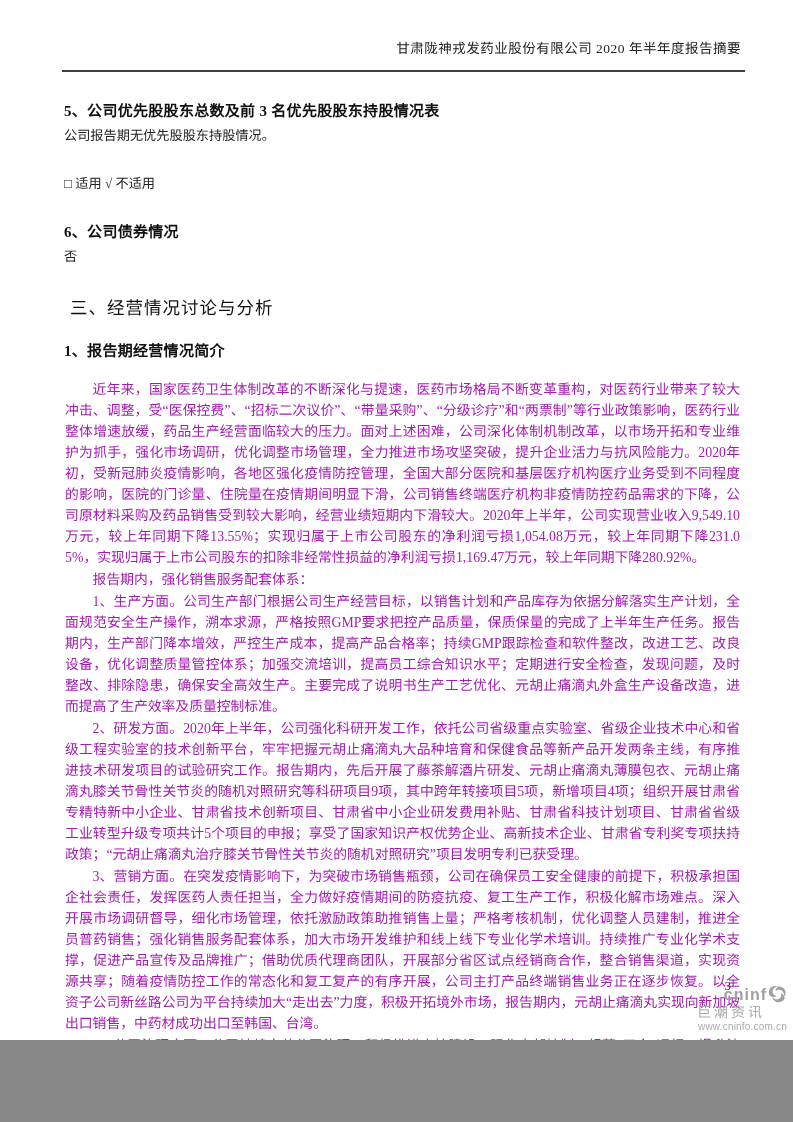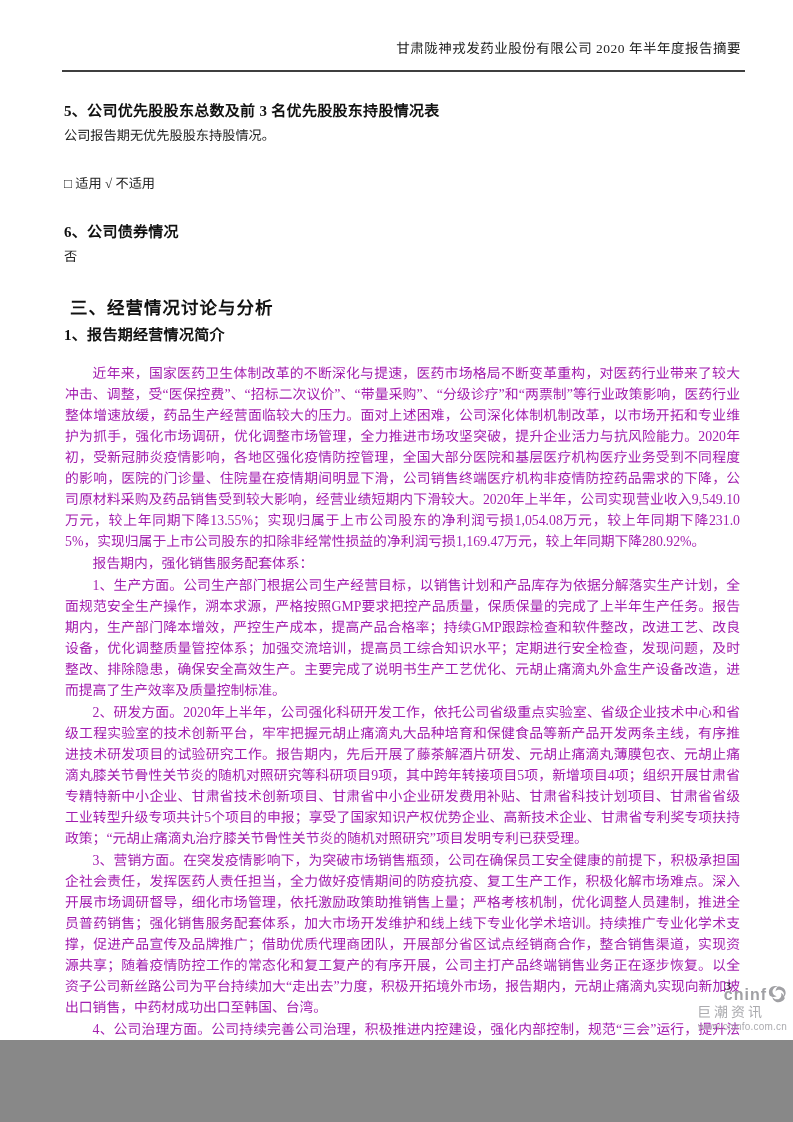--- a/index.html
+++ b/index.html
@@ -28,21 +28,21 @@
   }
   h2.sec{
     font-size:15px;
     font-weight:bold;
     color:#111;
     margin:27px 0 0 0;
     letter-spacing:0.3px;
   }
   h1.main-sec{
     font-size:17.5px;
-    font-weight:bold;
+    font-weight:normal;
     color:#111;
     margin:28px 0 0 6px;
     letter-spacing:1px;
   }
   .small-line{
     font-size:13.2px;
     line-height:19px;
     margin:0;
     color:#222;
   }
@@ -112,21 +112,21 @@
 
   <h2 class="sec">5、公司优先股股东总数及前 3 名优先股股东持股情况表</h2>
   <p class="small-line mt-tight">公司报告期无优先股股东持股情况。</p>
   <p class="small-line mt-block">□ 适用 √ 不适用</p>
 
   <h2 class="sec mt-sec">6、公司债券情况</h2>
   <p class="small-line mt-tight">否</p>
 
   <h1 class="main-sec">三、经营情况讨论与分析</h1>
 
-  <h2 class="sec" style="margin-top:4px;">1、报告期经营情况简介</h2>
+  <h2 class="sec" style="margin-top:20px;">1、报告期经营情况简介</h2>
 
   <div class="body-block">
     <p class="body-par">近年来，国家医药卫生体制改革的不断深化与提速，医药市场格局不断变革重构，对医药行业带来了较大冲击、调整，受“医保控费”、“招标二次议价”、“带量采购”、“分级诊疗”和“两票制”等行业政策影响，医药行业整体增速放缓，药品生产经营面临较大的压力。面对上述困难，公司深化体制机制改革，以市场开拓和专业维护为抓手，强化市场调研，优化调整市场管理，全力推进市场攻坚突破，提升企业活力与抗风险能力。2020年初，受新冠肺炎疫情影响，各地区强化疫情防控管理，全国大部分医院和基层医疗机构医疗业务受到不同程度的影响，医院的门诊量、住院量在疫情期间明显下滑，公司销售终端医疗机构非疫情防控药品需求的下降，公司原材料采购及药品销售受到较大影响，经营业绩短期内下滑较大。2020年上半年，公司实现营业收入9,549.10万元，较上年同期下降13.55%；实现归属于上市公司股东的净利润亏损1,054.08万元，较上年同期下降231.05%，实现归属于上市公司股东的扣除非经常性损益的净利润亏损1,169.47万元，较上年同期下降280.92%。</p>
     <p class="body-par">报告期内，强化销售服务配套体系：</p>
     <p class="body-par">1、生产方面。公司生产部门根据公司生产经营目标，以销售计划和产品库存为依据分解落实生产计划，全面规范安全生产操作，溯本求源，严格按照GMP要求把控产品质量，保质保量的完成了上半年生产任务。报告期内，生产部门降本增效，严控生产成本，提高产品合格率；持续GMP跟踪检查和软件整改，改进工艺、改良设备，优化调整质量管控体系；加强交流培训，提高员工综合知识水平；定期进行安全检查，发现问题，及时整改、排除隐患，确保安全高效生产。主要完成了说明书生产工艺优化、元胡止痛滴丸外盒生产设备改造，进而提高了生产效率及质量控制标准。</p>
     <p class="body-par">2、研发方面。2020年上半年，公司强化科研开发工作，依托公司省级重点实验室、省级企业技术中心和省级工程实验室的技术创新平台，牢牢把握元胡止痛滴丸大品种培育和保健食品等新产品开发两条主线，有序推进技术研发项目的试验研究工作。报告期内，先后开展了藤茶解酒片研发、元胡止痛滴丸薄膜包衣、元胡止痛滴丸膝关节骨性关节炎的随机对照研究等科研项目9项，其中跨年转接项目5项，新增项目4项；组织开展甘肃省专精特新中小企业、甘肃省技术创新项目、甘肃省中小企业研发费用补贴、甘肃省科技计划项目、甘肃省省级工业转型升级专项共计5个项目的申报；享受了国家知识产权优势企业、高新技术企业、甘肃省专利奖专项扶持政策；“元胡止痛滴丸治疗膝关节骨性关节炎的随机对照研究”项目发明专利已获受理。</p>
     <p class="body-par">3、营销方面。在突发疫情影响下，为突破市场销售瓶颈，公司在确保员工安全健康的前提下，积极承担国企社会责任，发挥医药人责任担当，全力做好疫情期间的防疫抗疫、复工生产工作，积极化解市场难点。深入开展市场调研督导，细化市场管理，依托激励政策助推销售上量；严格考核机制，优化调整人员建制，推进全员普药销售；强化销售服务配套体系，加大市场开发维护和线上线下专业化学术培训。持续推广专业化学术支撑，促进产品宣传及品牌推广；借助优质代理商团队，开展部分省区试点经销商合作，整合销售渠道，实现资源共享；随着疫情防控工作的常态化和复工复产的有序开展，公司主打产品终端销售业务正在逐步恢复。以全资子公司新丝路公司为平台持续加大“走出去”力度，积极开拓境外市场，报告期内，元胡止痛滴丸实现向新加坡出口销售，中药材成功出口至韩国、台湾。</p>
     <p class="body-par">4、公司治理方面。公司持续完善公司治理，积极推进内控建设，强化内部控制，规范“三会”运行，提升法律事务、重大事项把控及内部审计水平；加强人才队伍培养，完善职业经理人管理机制，全面推进组织架构及管理流程优化、营销网络建设等工作，加强企业文化建设和品牌宣传；健全上市公司信息披露管</p>
   </div>
 

